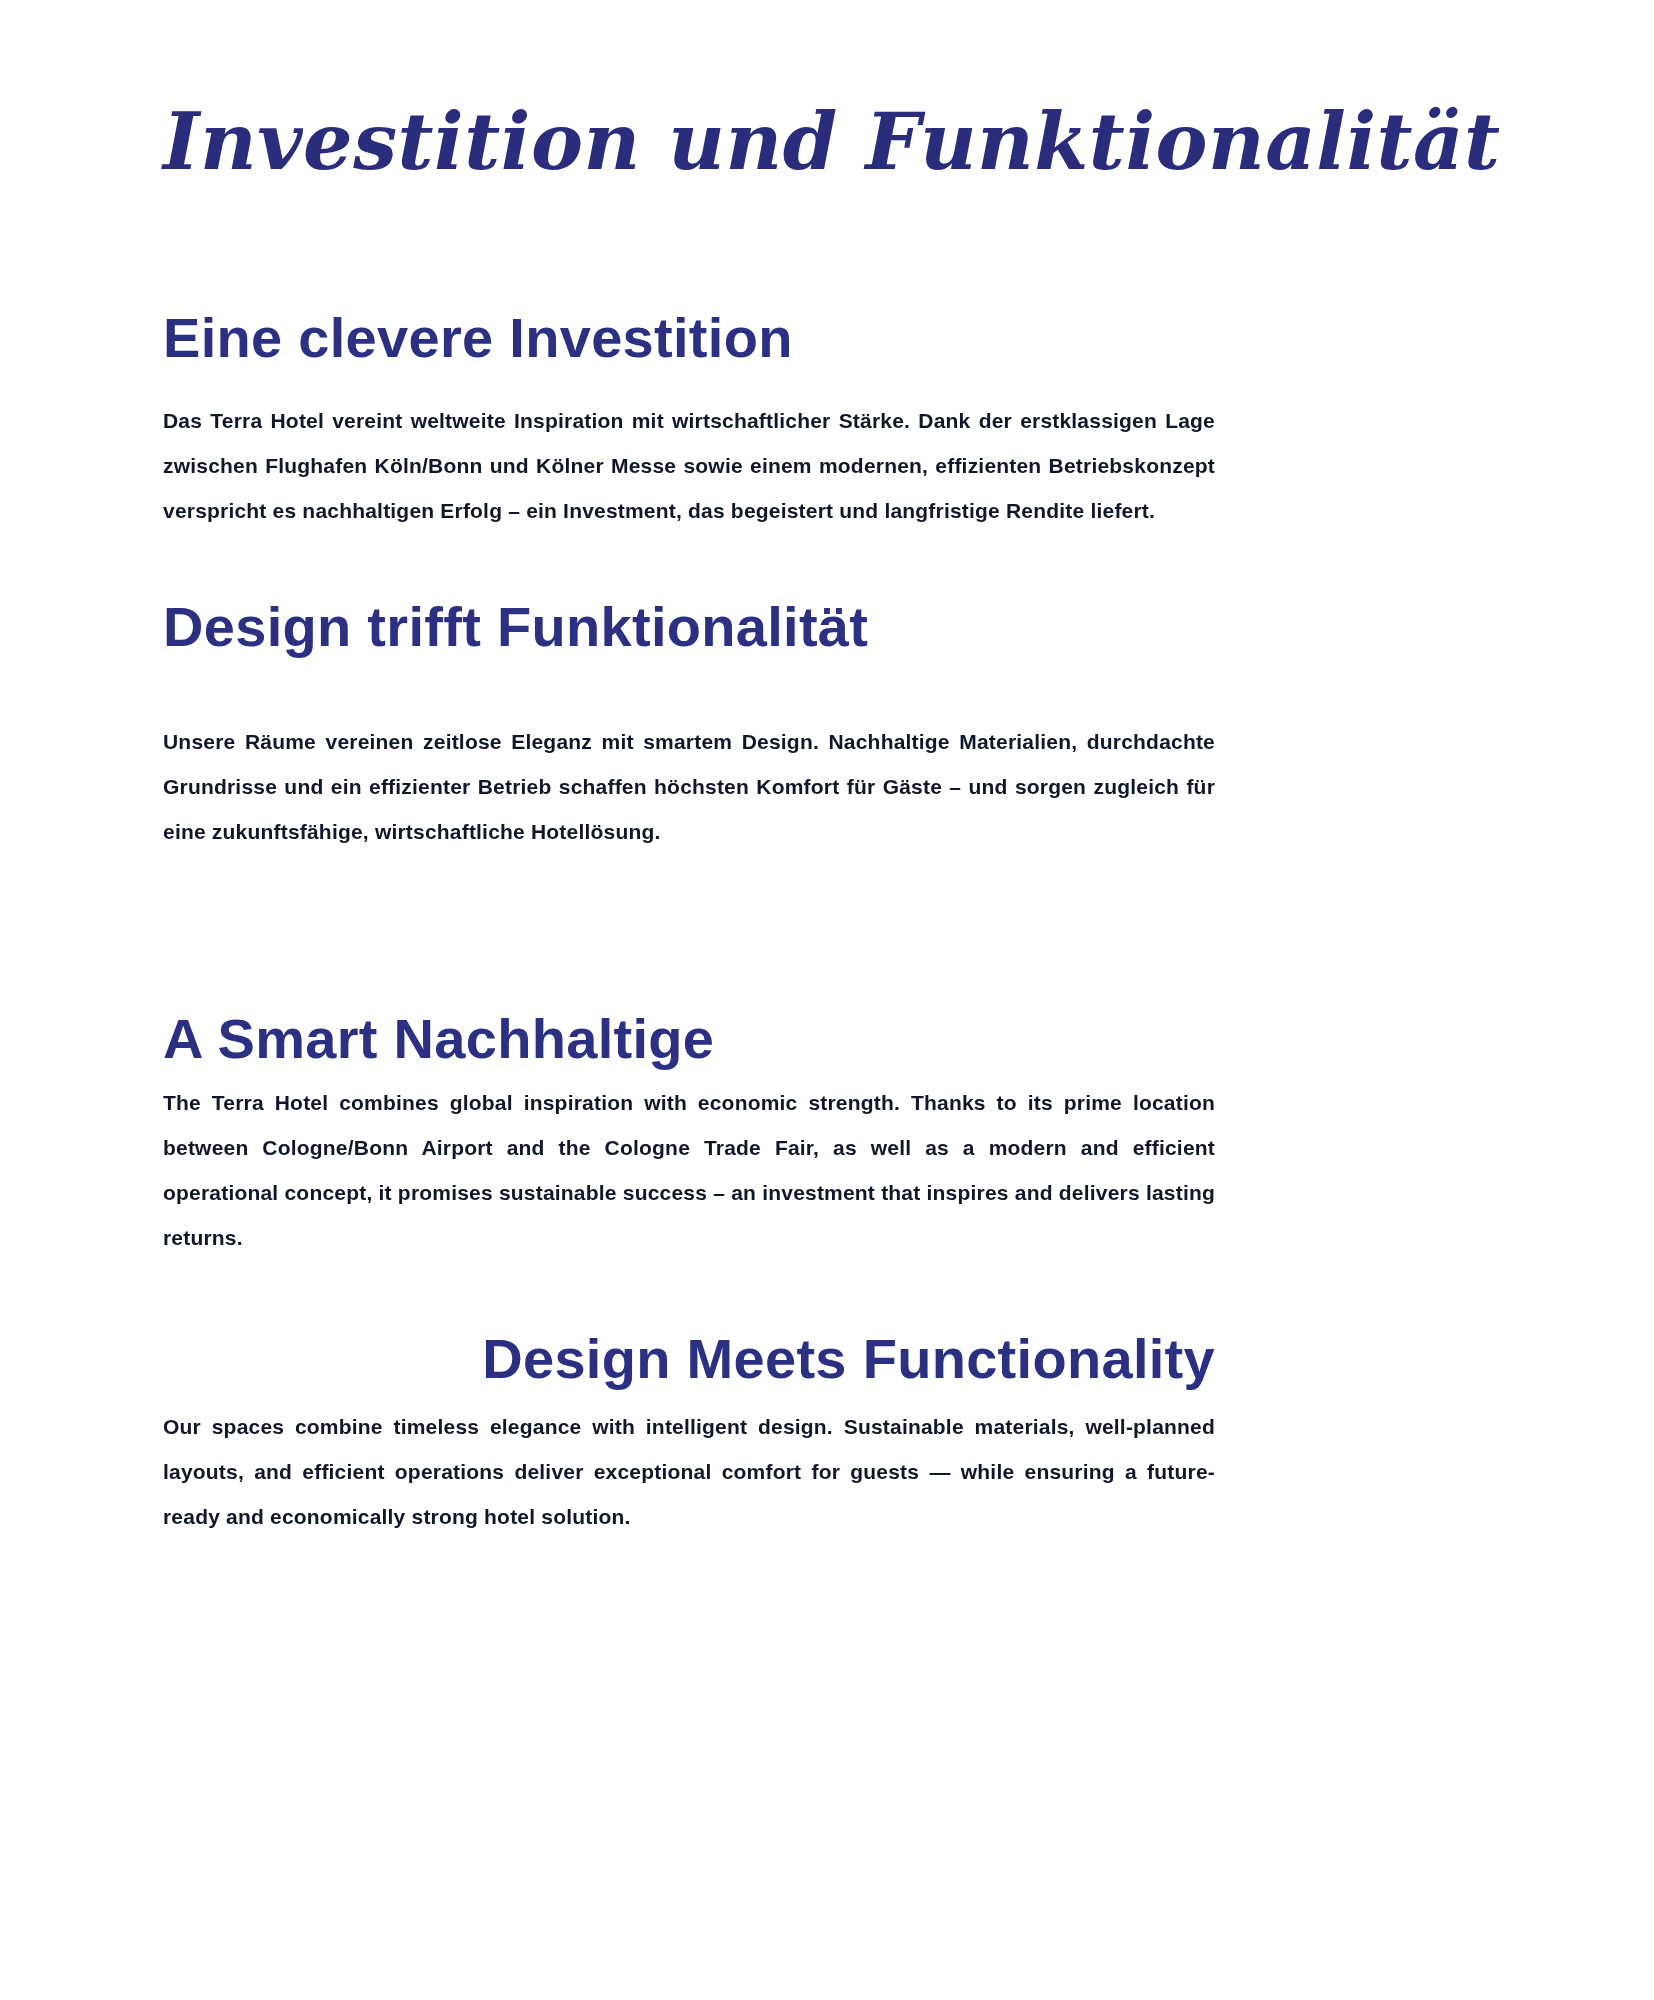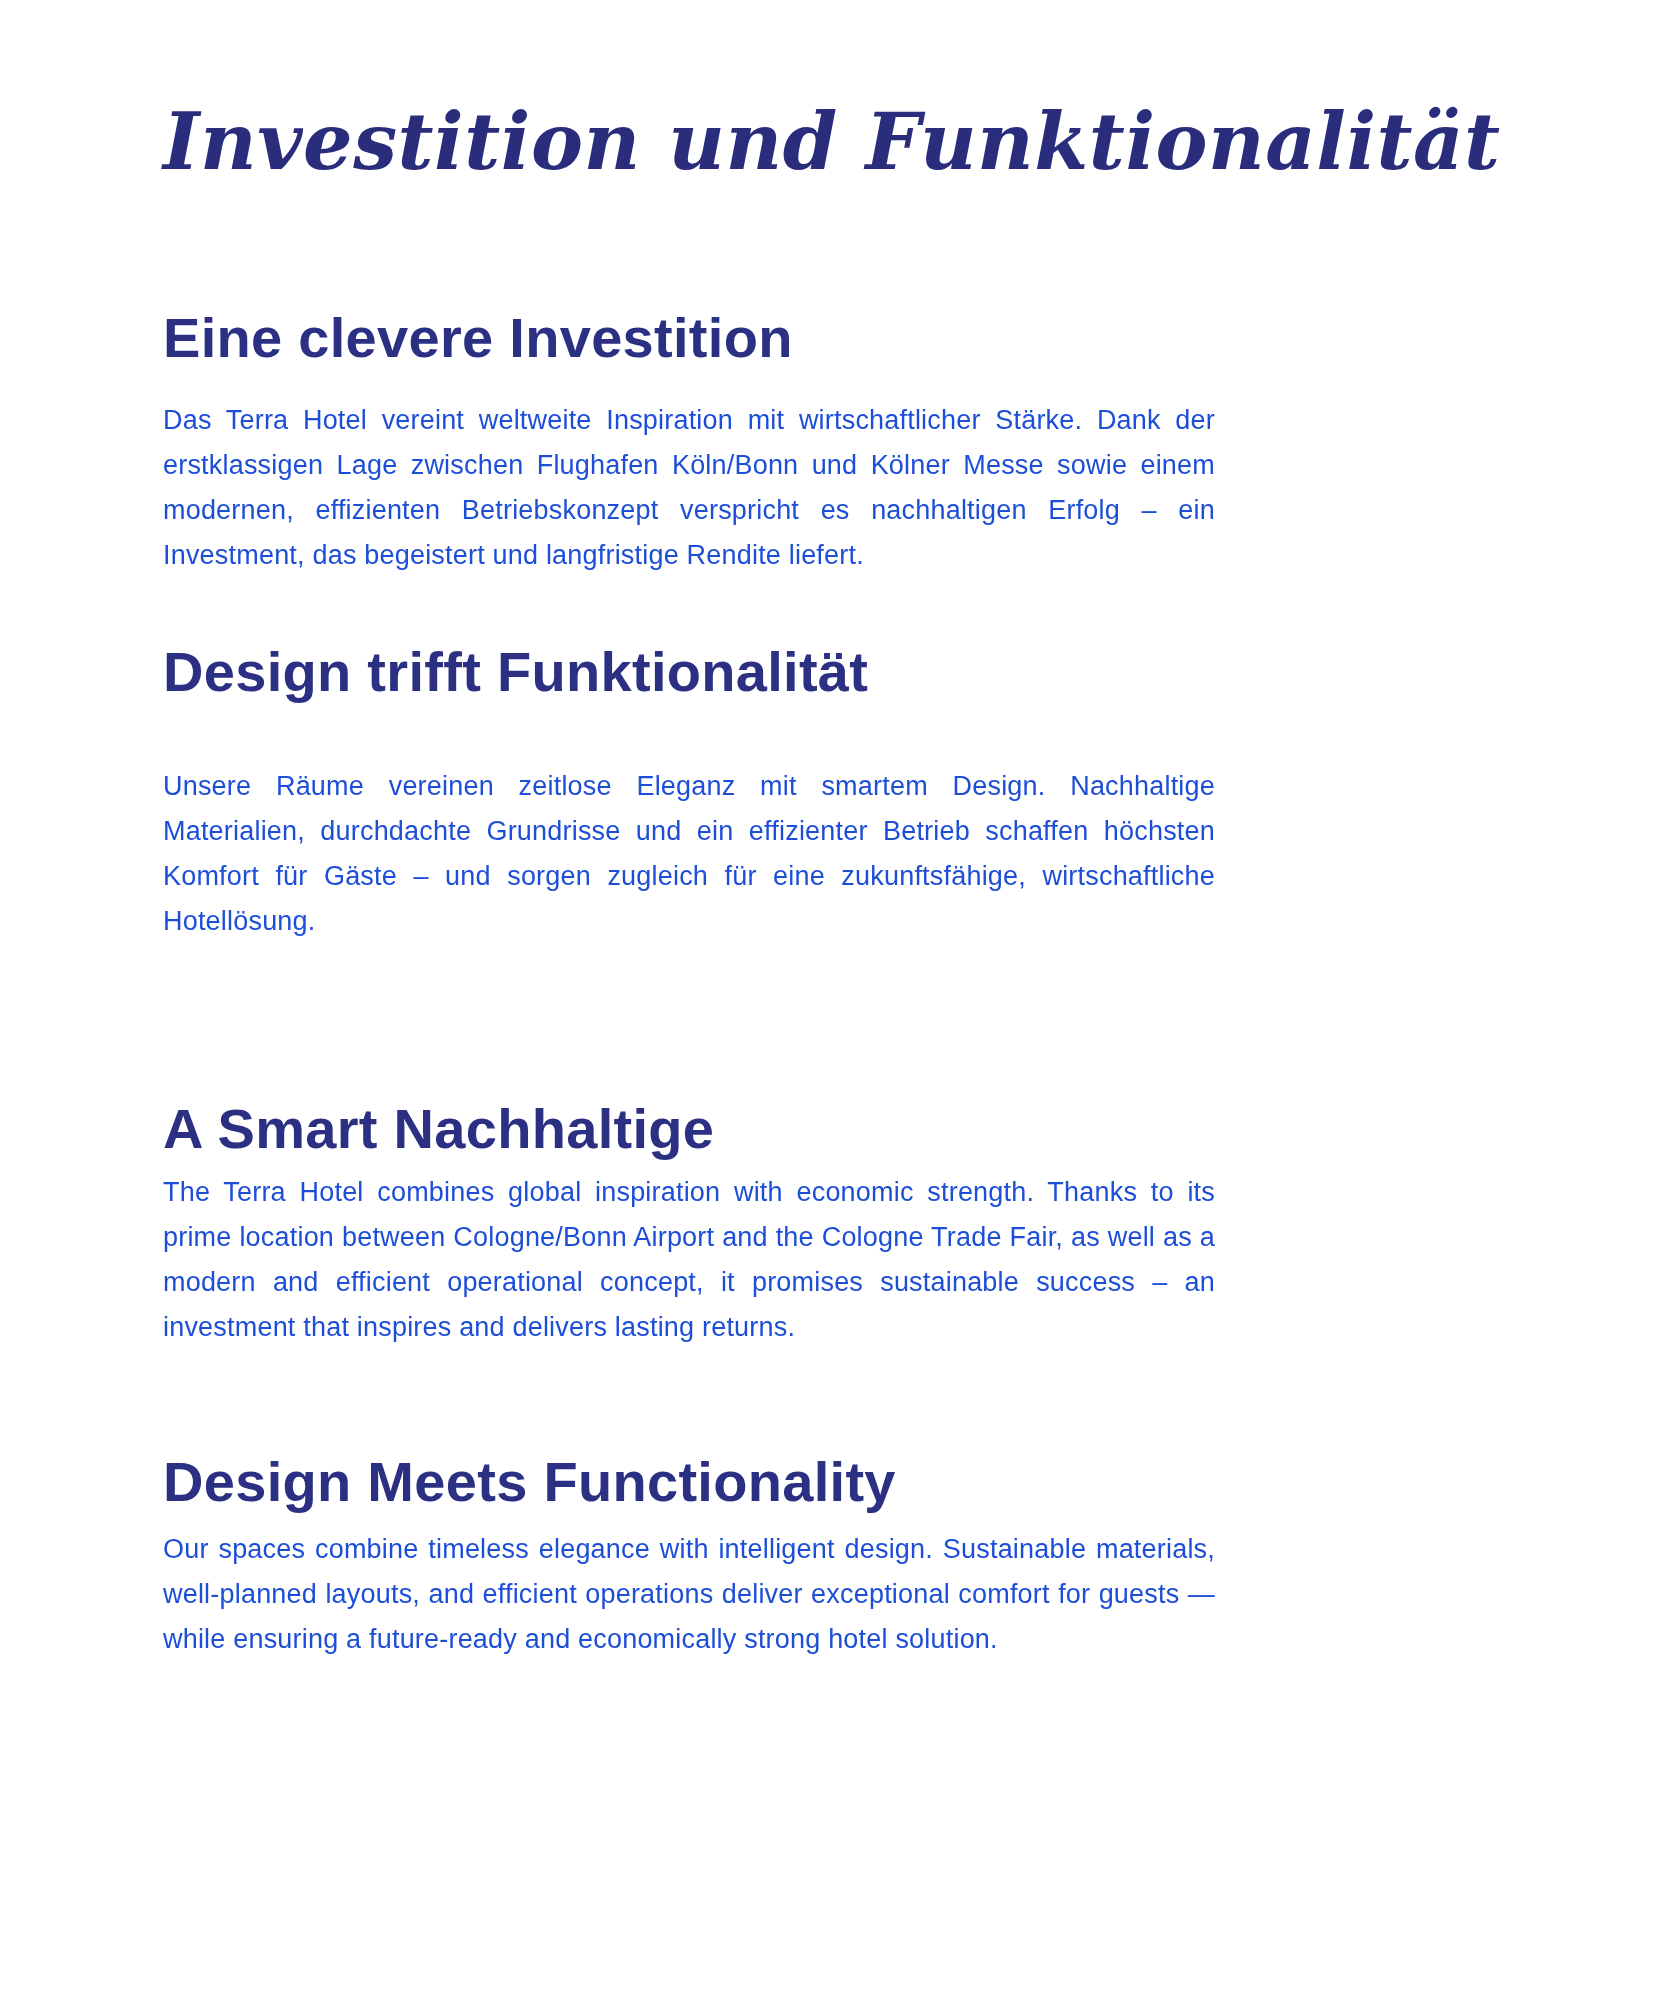--- a/index.html
+++ b/index.html
@@ -36,35 +36,35 @@
     font-family: "Liberation Sans", sans-serif;
     font-weight: 700;
     font-size: 56px;
     line-height: 53px;
     letter-spacing: 0.3px;
     color: #2b3083;
   }
   .section p {
     margin: 0;
     font-family: "Liberation Sans", sans-serif;
-    font-weight: 400;
-    font-size: 27px;
+    font-weight: 700;
+    font-size: 21px;
     line-height: 45px;
     letter-spacing: 0.2px;
-    color: #1d4ed8;
+    color: #0f172a;
     text-align: justify;
   }
   
   .section-de-invest h2   { margin-top: 123px; }
   .section-de-invest p    { margin-top: 34px;  }
   .section-de-design h2   { margin-top: 67px;  }
   .section-de-design p    { margin-top: 66px;  }
   .section-en-invest h2   { margin-top: 158px; }
   .section-en-invest p    { margin-top: 15px;  }
-  .section-en-design h2   { margin-top: 105px; }
+  .section-en-design h2   { margin-top: 72px; text-align: right; }
   .section-en-design p    { margin-top: 19px;  }
 </style>
 </head>
 <body>
 
 <div class="page">
   <div class="content">
 
     <h1 class="doc-title">Investition und Funktionalität</h1>
 

